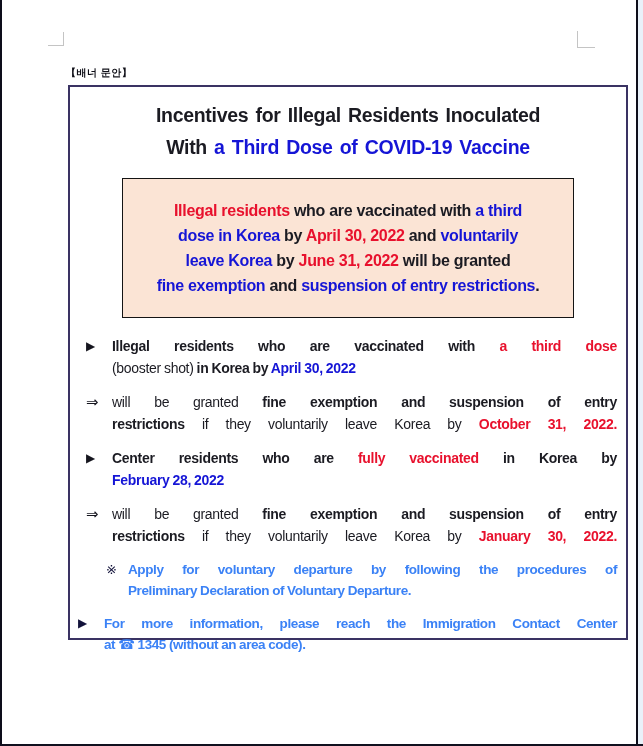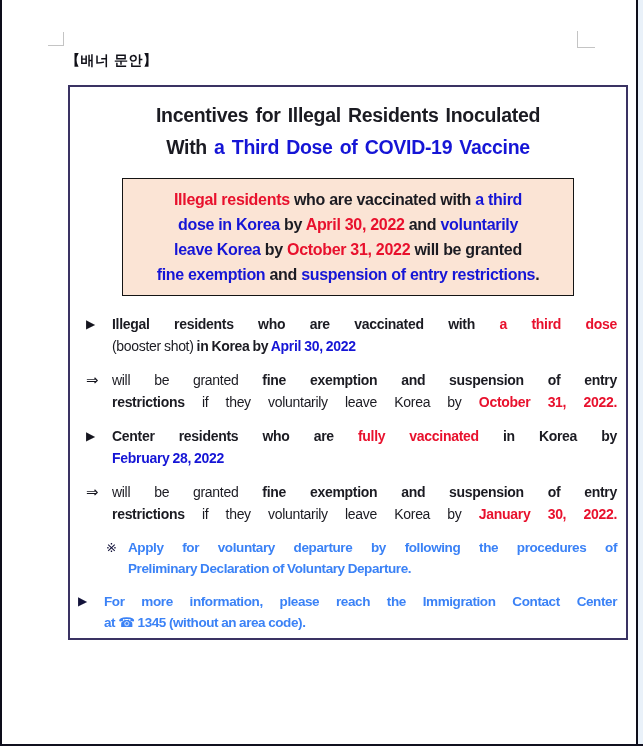--- a/index.html
+++ b/index.html
@@ -11,32 +11,32 @@
   .edge-right-line{position:absolute;left:636px;top:0;width:2px;height:746px;background:#0d0d1a;}
   .edge-right-strip{position:absolute;left:638px;top:0;width:5px;height:746px;background:#e9f1f9;}
   .edge-bottom{position:absolute;left:0;top:744px;width:643px;height:2px;background:#10101e;}
 
   
   .crop-tl{position:absolute;left:48px;top:32px;width:15px;height:13px;
            border-right:1px solid #c4c4c4;border-bottom:1px solid #c4c4c4;}
   .crop-tr{position:absolute;left:577px;top:31px;width:17px;height:16px;
            border-left:1px solid #c4c4c4;border-bottom:1px solid #c4c4c4;}
 
-  .page-label{position:absolute;left:66px;top:52px;font-size:14px;font-weight:700;
+  .page-label{position:absolute;left:66px;top:66px;font-size:10px;font-weight:700;
               color:#101018;letter-spacing:0.5px;}
 
   .notice-box{position:absolute;left:68px;top:85px;width:560px;height:555px;
               border:2px solid #3a3363;box-sizing:border-box;background:#fff;}
 
   .title{padding-top:12px;text-align:center;}
   .title-line{font-size:19.5px;font-weight:700;line-height:32px;letter-spacing:-0.3px;
               white-space:nowrap;word-spacing:2px;color:#141418;}
 
   .highlight-box{width:452px;margin:15px auto 0;background:#fbe4d5;border:1px solid #141414;
-                 padding:8px 4px;box-sizing:border-box;text-align:center;}
+                 padding:19px 4px;box-sizing:border-box;text-align:center;}
   .hl-line{font-size:16px;font-weight:700;line-height:25px;letter-spacing:-0.3px;white-space:nowrap;}
 
   .items{margin-top:17px;padding:0 9px 0 6px;}
   .item{display:flex;margin:0 0 12px 10px;}
   .item .marker{width:26px;flex:0 0 26px;font-size:12px;line-height:22px;color:#15151e;}
   .item.arrow .marker{font-size:15px;font-weight:400;}
   .item-text{flex:1;font-size:14px;line-height:22px;letter-spacing:-0.3px;word-spacing:-0.6px;color:#17171f;}
   .line.full{text-align:justify;text-align-last:justify;}
   .line.left{text-align:left;text-align-last:left;}
 
@@ -77,21 +77,21 @@
     </div>
 
     <div class="highlight-box">
       <div class="hl-line">
         <span class="c-red">Illegal residents</span><span class="c-dark"> who are vaccinated with </span><span class="c-blue">a third</span>
       </div>
       <div class="hl-line">
         <span class="c-blue">dose in Korea</span><span class="c-dark"> by </span><span class="c-red">April 30, 2022</span><span class="c-dark"> and </span><span class="c-blue">voluntarily</span>
       </div>
       <div class="hl-line">
-        <span class="c-blue">leave Korea</span><span class="c-dark"> by </span><span class="c-red">October 31, 2022</span><span class="c-dark"> will be granted</span>
+        <span class="c-blue">leave Korea</span><span class="c-dark"> by </span><span class="c-red">June 31, 2022</span><span class="c-dark"> will be granted</span>
       </div>
       <div class="hl-line">
         <span class="c-blue">fine exemption</span><span class="c-dark"> and </span><span class="c-blue">suspension of entry restrictions</span><span class="c-dark">.</span>
       </div>
     </div>
 
     <div class="items">
 
       <div class="item">
         <span class="marker">▶</span>

